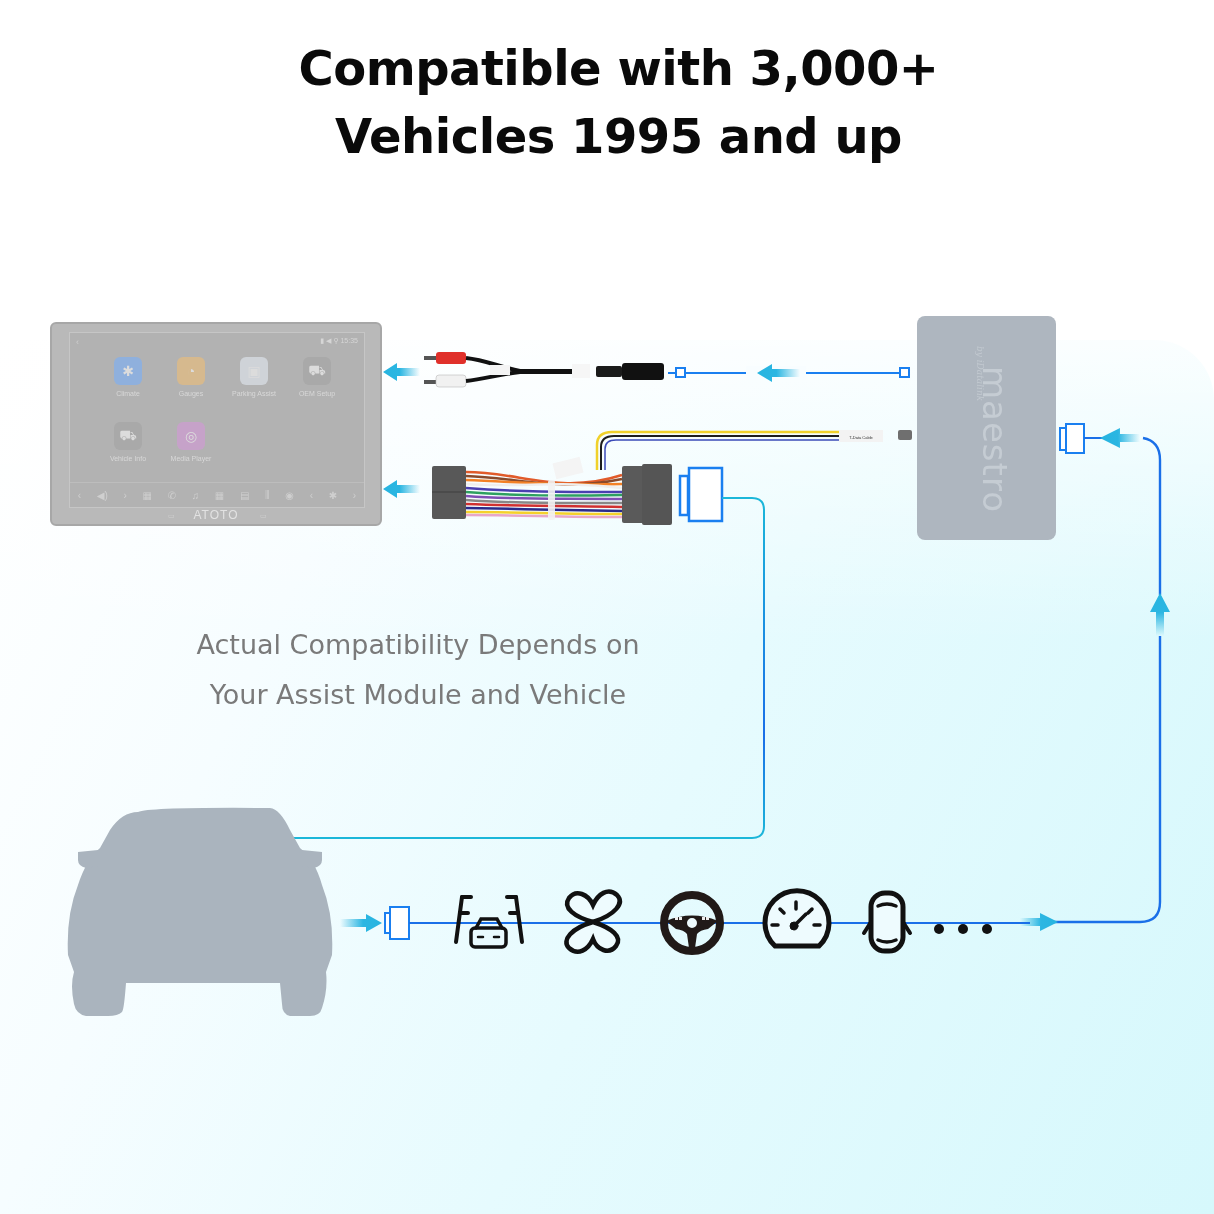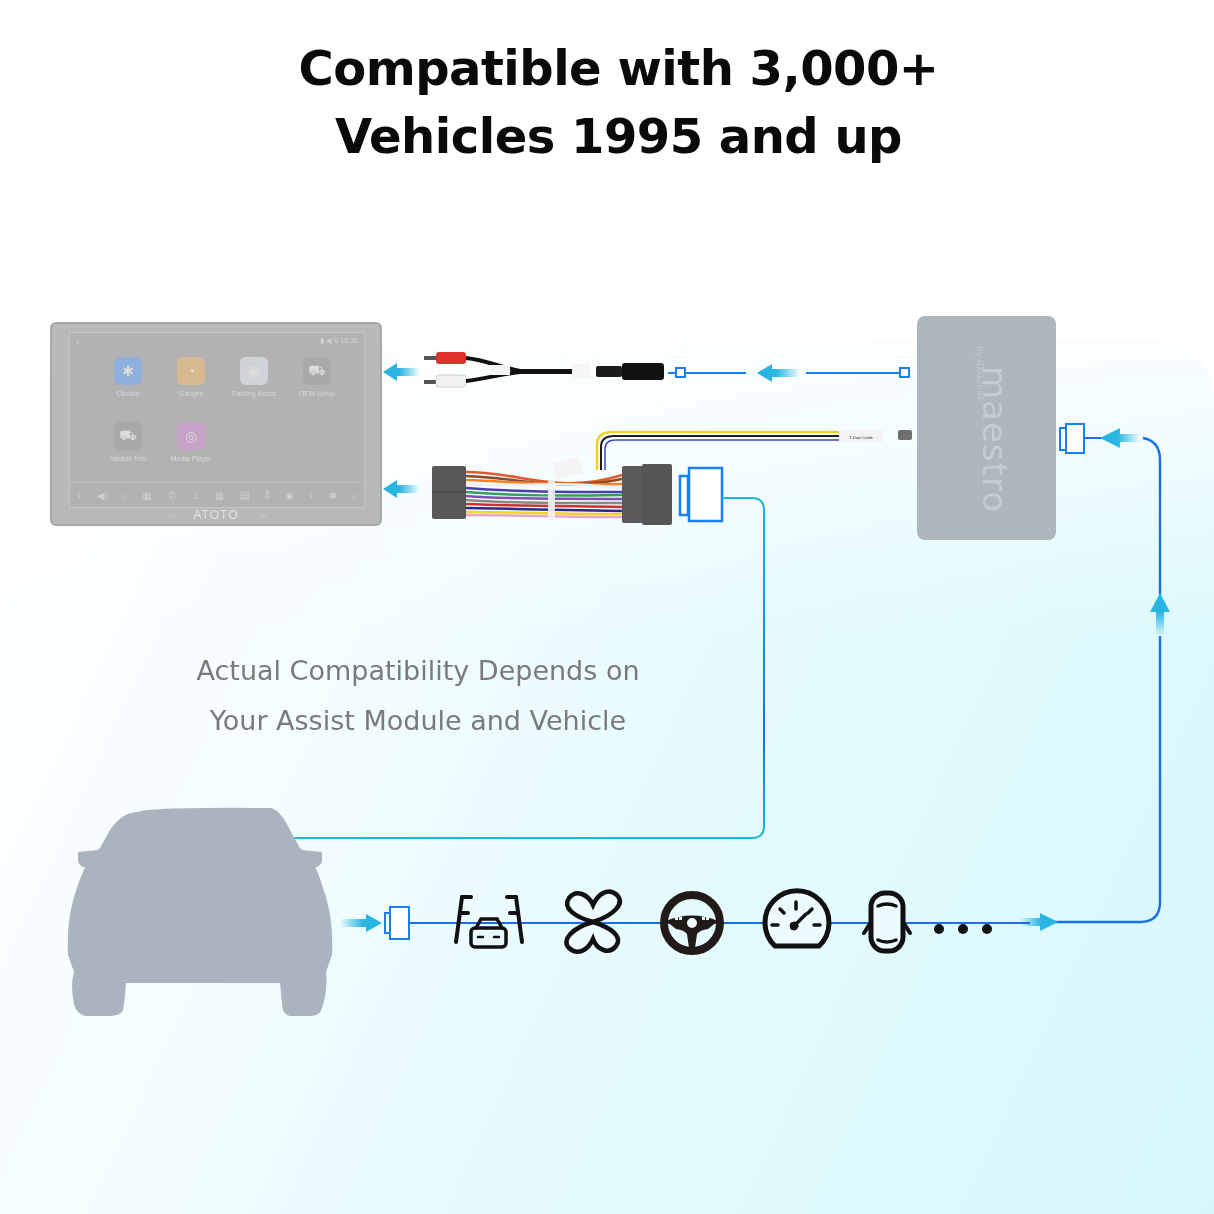--- a/index.html
+++ b/index.html
@@ -17,21 +17,21 @@
     position: absolute; left: 0; top: 340px; width: 1214px; height: 300px;
     background: linear-gradient(180deg, rgba(255,255,255,0.85) 0%, rgba(255,255,255,0) 100%);
   }
   .title {
     position: absolute; left: 0; top: 34px; width: 1214px; text-align: center;
     font-family: "DejaVu Sans", sans-serif; font-weight: bold;
     font-size: 48px; line-height: 68px; color: #0a0a0a; letter-spacing: -0.5px;
   }
   .title div { display: block; padding-left: 23px; }
   .note {
-    position: absolute; left: 150px; top: 646px; width: 536px; text-align: center;
+    position: absolute; left: 150px; top: 620px; width: 536px; text-align: center;
     font-family: "DejaVu Sans", sans-serif; font-size: 27px; line-height: 50px;
     color: #7a7a7a; font-weight: normal;
   }
 
   
   .head-unit {
     position: absolute; left: 50px; top: 322px; width: 332px; height: 204px;
     background: #b9b9b9; border: 2px solid #a7a7a7; border-radius: 6px;
     box-sizing: border-box;
   }

